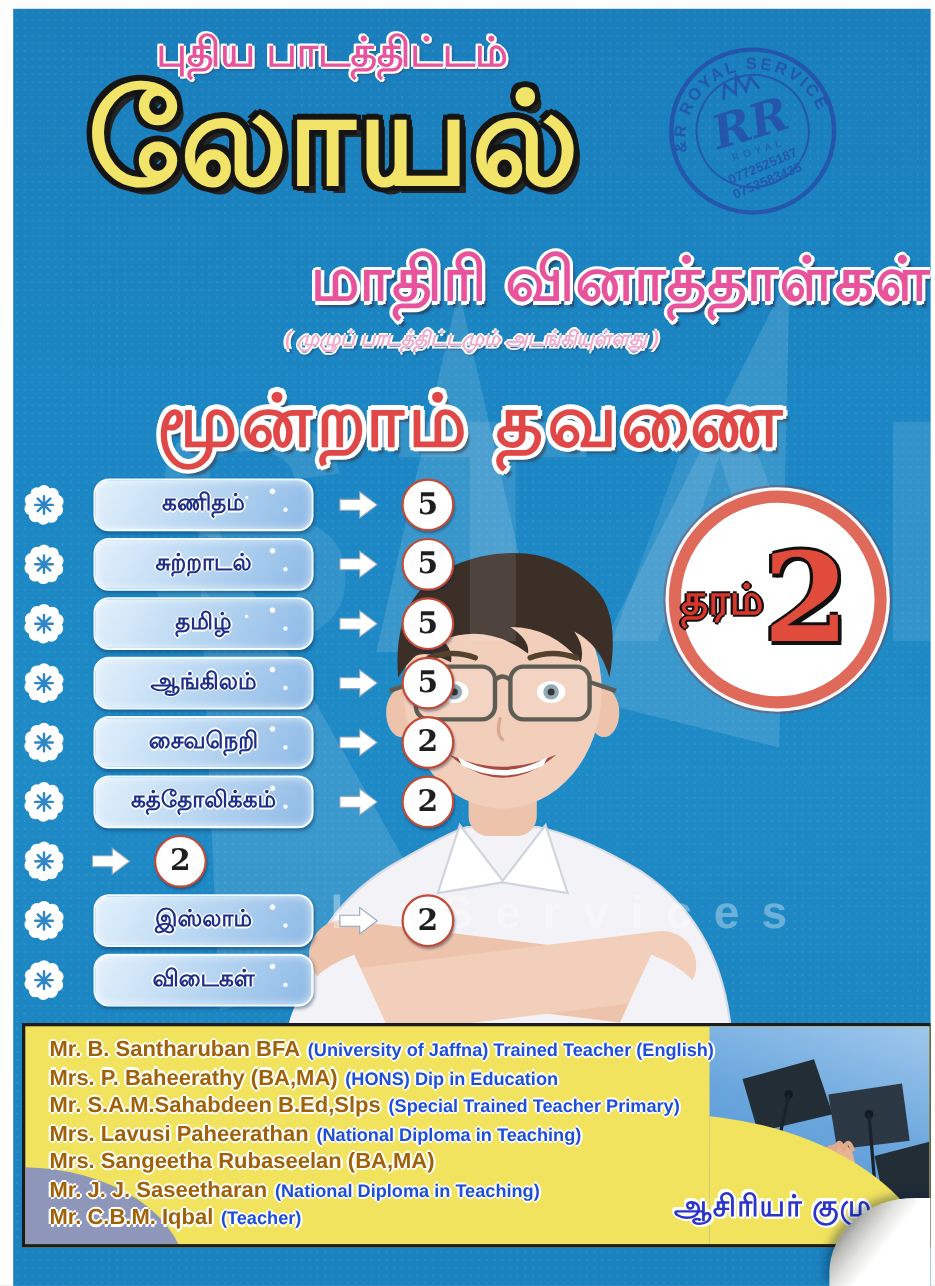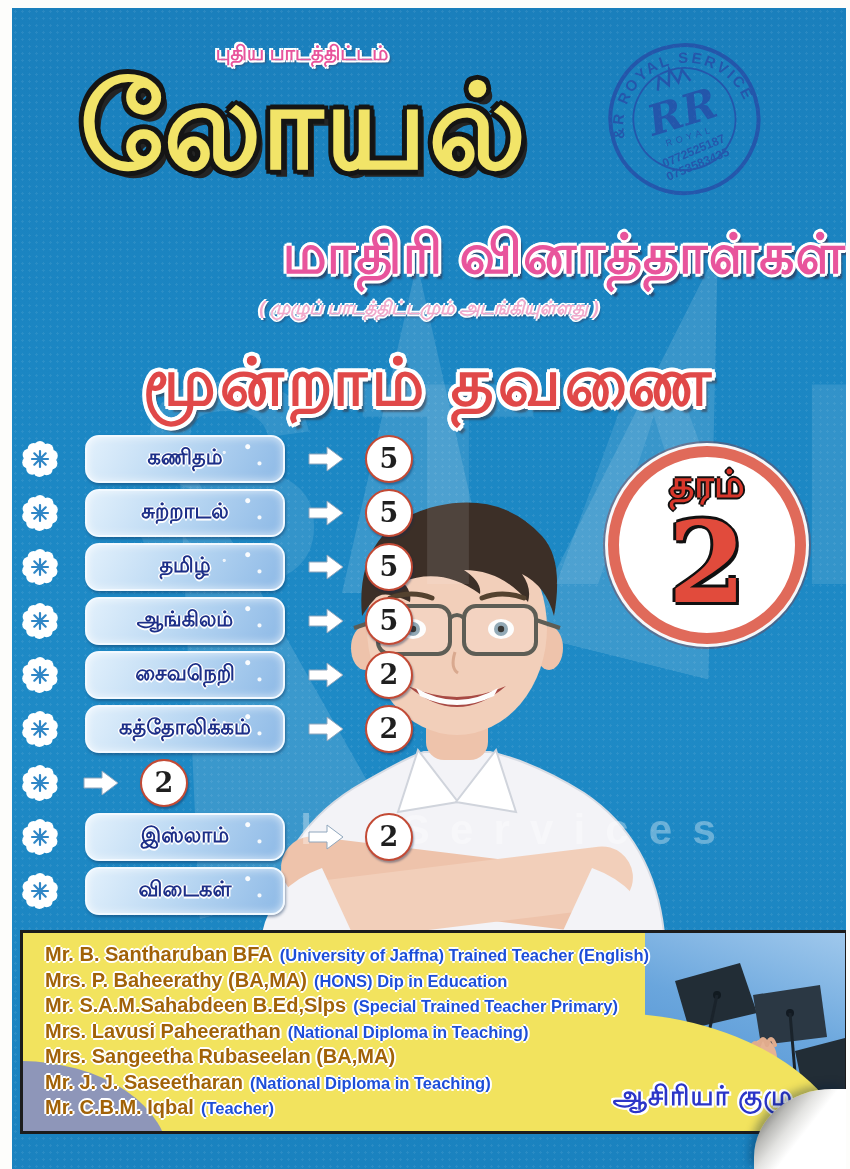--- a/index.html
+++ b/index.html
@@ -13,43 +13,43 @@
   
   .wm-spike{position:absolute;background:rgba(255,255,255,.13);z-index:2;}
   .wm-spike.s1{left:330px;top:255px;width:150px;height:330px;clip-path:polygon(50% 0,100% 100%,0 100%);}
   .wm-spike.s2{left:560px;top:235px;width:190px;height:420px;clip-path:polygon(50% 0,100% 100%,0 100%);transform:rotate(14deg);}
   .wm-spike.s3{left:120px;top:430px;width:220px;height:460px;clip-path:polygon(50% 0,100% 100%,0 100%);transform:rotate(-16deg);}
   .wm-big{position:absolute;left:120px;top:330px;z-index:5;font-size:290px;font-weight:bold;
           letter-spacing:34px;color:rgba(255,255,255,.10);line-height:1;}
   .wm-text{position:absolute;left:105px;top:798px;z-index:5;font-size:42px;font-weight:bold;
            letter-spacing:.48em;word-spacing:.9em;color:rgba(255,255,255,.34);white-space:nowrap;}
   
-  .top-label{position:absolute;left:0;top:34px;width:580px;text-align:center;z-index:6;
-    font-size:20px;font-weight:bold;color:#e8549c;
+  .top-label{position:absolute;left:0;top:19px;width:580px;text-align:center;z-index:6;
+    font-size:37px;font-weight:bold;color:#e8549c;
     text-shadow:-2px 0 #fff,2px 0 #fff,0 -2px #fff,0 2px #fff,2px 2px #fff,-2px -2px #fff,3px 3px 2px rgba(70,30,50,.45);}
   .main-title{position:absolute;left:6px;top:52px;width:572px;text-align:center;z-index:6;
     font-size:118px;line-height:1.15;font-weight:bold;color:#f2e468;letter-spacing:2px;
     text-shadow:-5px 0 #151515,5px 0 #151515,0 -5px #151515,0 5px #151515,
                 -4px -4px #151515,4px -4px #151515,-4px 4px #151515,6px 7px 0 #242424;}
   .subtitle{position:absolute;left:0;top:214px;width:100%;text-align:right;z-index:6;
     font-size:55px;font-weight:bold;color:#e8549c;letter-spacing:1px;
     text-shadow:-3px 0 #fff,3px 0 #fff,0 -3px #fff,0 3px #fff,-2px -2px #fff,2px 2px #fff,4px 5px 2px rgba(50,20,40,.5);}
   .tagline{position:absolute;left:0;top:290px;width:100%;text-align:center;z-index:6;
     font-size:18px;font-weight:bold;font-style:italic;color:#f2a9cb;
     text-shadow:-2px 0 #fff,2px 0 #fff,0 -2px #fff,0 2px #fff,2px 3px 2px rgba(50,30,60,.45);}
   .term-banner{position:absolute;left:0;top:336px;width:100%;text-align:center;z-index:6;
     font-size:66px;font-weight:bold;color:#e04848;letter-spacing:4px;
     text-shadow:-4px 0 #fff,4px 0 #fff,0 -4px #fff,0 4px #fff,-3px -3px #fff,3px 3px #fff,-3px 3px #fff,3px -3px #fff,5px 6px 2px rgba(60,30,30,.45);}
   
   .stamp{position:absolute;left:588px;top:26px;z-index:6;transform:rotate(-17deg);opacity:.62;}
   
   .badge{position:absolute;left:596px;top:438px;width:176px;height:176px;z-index:7;
          background:#fff;border:11px solid #e06a5a;border-radius:50%;
          box-shadow:0 0 0 3px rgba(255,255,255,.95),0 0 0 5px rgba(150,40,40,.35);
-         display:flex;flex-direction:column;align-items:center;justify-content:flex-start;}
+         display:flex;flex-direction:row;align-items:center;justify-content:flex-start;}
   .badge-label{margin-top:6px;font-size:38px;font-weight:bold;color:#d8362a;
          text-shadow:-2px 0 #111,2px 0 #111,0 -2px #111,0 2px #111;}
   .badge-number{font-size:112px;line-height:.92;font-weight:bold;color:#e14b3c;
          font-family:"DejaVu Serif",serif;
          text-shadow:-3px 0 #111,3px 0 #111,0 -3px #111,0 3px #111,3px 3px #111;}
   
   .subjects{position:absolute;left:8px;top:428px;z-index:8;display:flex;flex-direction:column;gap:9px;}
   .srow{display:flex;align-items:center;height:45px;gap:17px;}
   .flower{width:40px;height:40px;flex:0 0 40px;}
   .pill{margin-left:8px;width:196px;height:44px;border-radius:14px;

